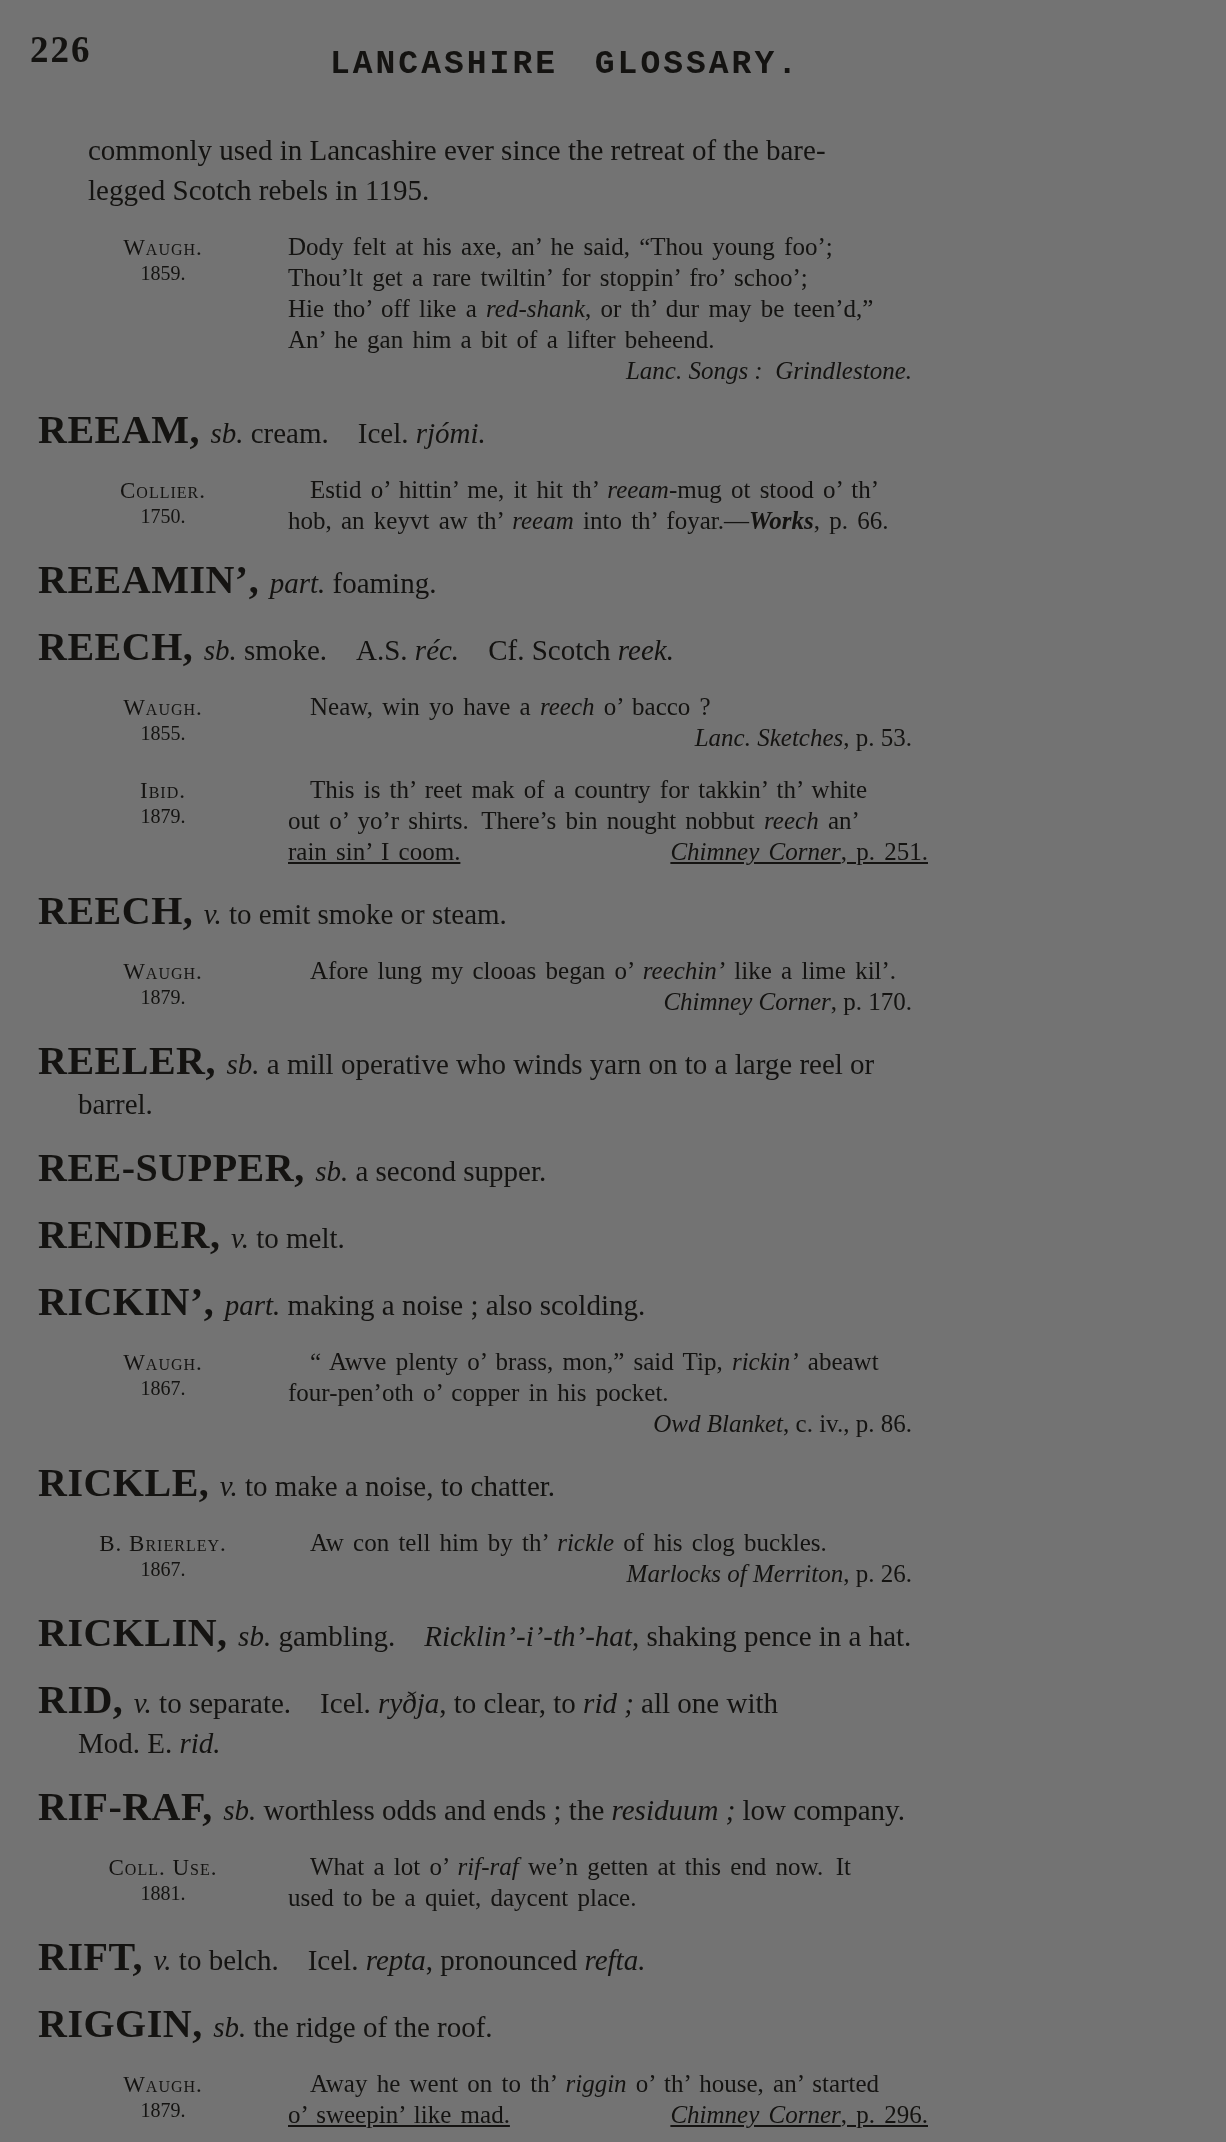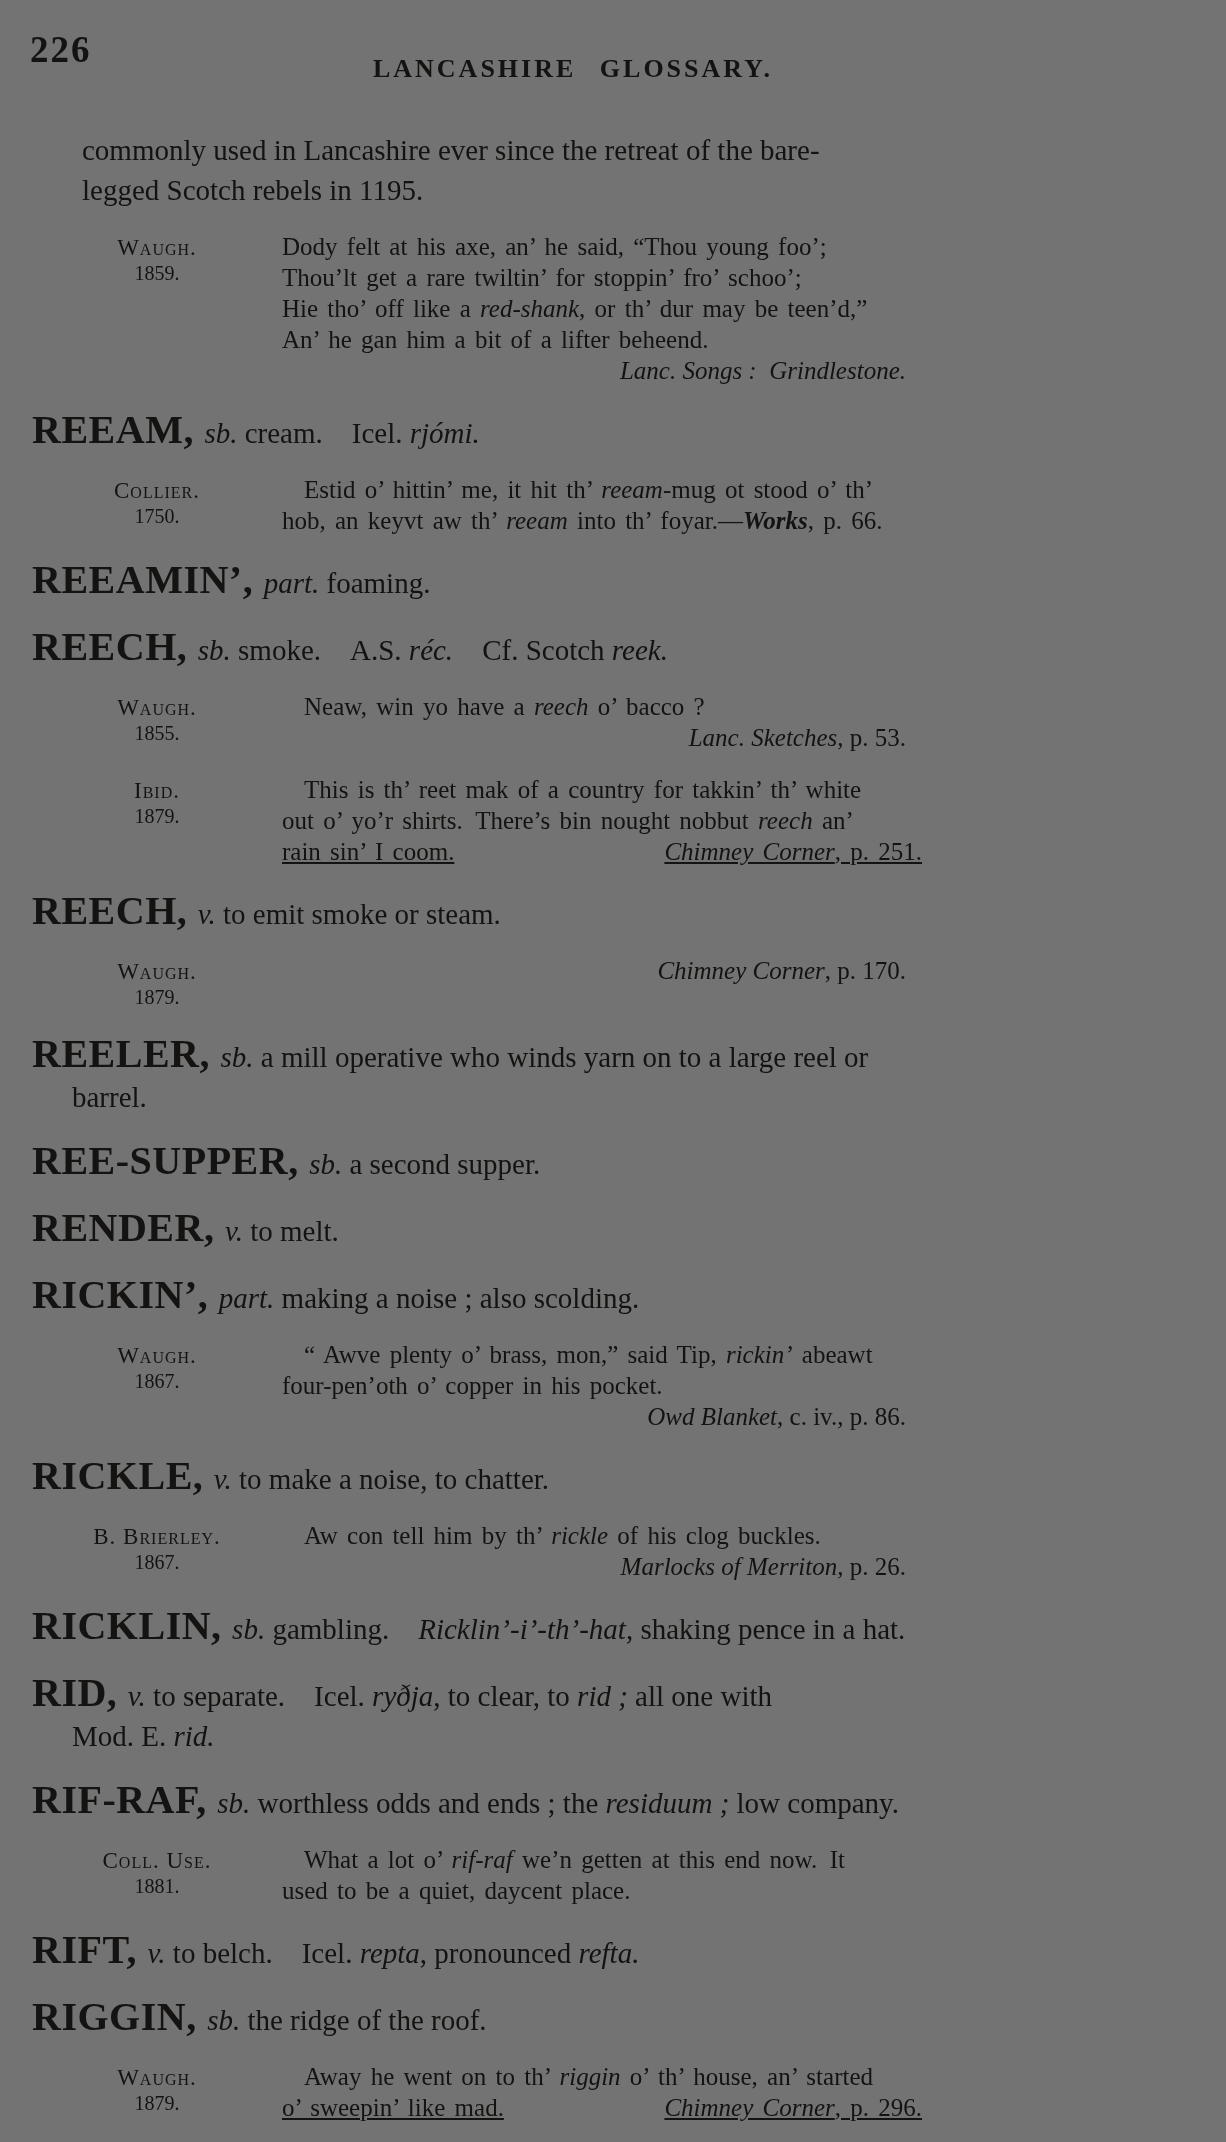--- a/index.html
+++ b/index.html
@@ -11,24 +11,24 @@
     color:#141311;
     font-family:"Liberation Serif","DejaVu Serif",serif;
     overflow:hidden;
   }
   .pagenum{
     position:absolute;left:30px;top:28px;
     font-size:37px;font-weight:bold;letter-spacing:2px;
   }
   .title{
     position:absolute;left:557px;top:38px;transform:translateX(-50%);
-    margin:16px;font-size:26px;font-weight:bold;
-    letter-spacing:3px;word-spacing:14px;white-space:nowrap;
+    margin:8px;font-size:33px;font-weight:bold;
+    letter-spacing:3px;word-spacing:14px;white-space:nowrap;font-family:Liberation Mono, monospace;
   }
-  .content{position:absolute;left:32px;top:130px;right:10px;}
+  .content{position:absolute;left:38px;top:130px;right:10px;}
   .ln{white-space:pre;font-size:29px;line-height:40px;}
   .para{margin:0 0 0 50px;}
   .entry{margin-top:24px;}
   .entry .ln.wrap{margin-left:40px;}
   .s-b{font-weight:bold;font-size:40px;letter-spacing:.5px;}
   .s-i{font-style:italic;}
   .s-bi{font-weight:bold;font-style:italic;}
   .cite{display:flex;margin-top:21px;}
   .cite-label{flex:0 0 250px;width:250px;text-align:center;padding-top:3px;}
   .src{display:block;font-variant:small-caps;font-size:23px;line-height:27px;letter-spacing:1px;}
@@ -107,20 +107,21 @@
       </div>
       <div class="entry">
         <div class="ln first"><span class="s-b">REECH, </span><span class="s-i">v.</span><span> to emit smoke or steam.</span></div>
       </div>
       <div class="cite">
         <div class="cite-label">
           <span class="src">Waugh.</span>
           <span class="date">1879.</span>
         </div>
         <div class="cite-quote">
+          <div class="ln  ind"><span>Afore lung my clooas began o’ </span><span class="s-i">reechin’</span><span> like a lime kil’.</span></div>
           <div class="attrib"><span class="s-i">Chimney Corner</span><span>, p. 170.</span></div>
         </div>
       </div>
       <div class="entry">
         <div class="ln first"><span class="s-b">REELER, </span><span class="s-i">sb.</span><span> a mill operative who winds yarn on to a large reel or</span></div>
         <div class="ln wrap"><span>barrel.</span></div>
       </div>
       <div class="entry">
         <div class="ln first"><span class="s-b">REE-SUPPER, </span><span class="s-i">sb.</span><span> a second supper.</span></div>
       </div>

